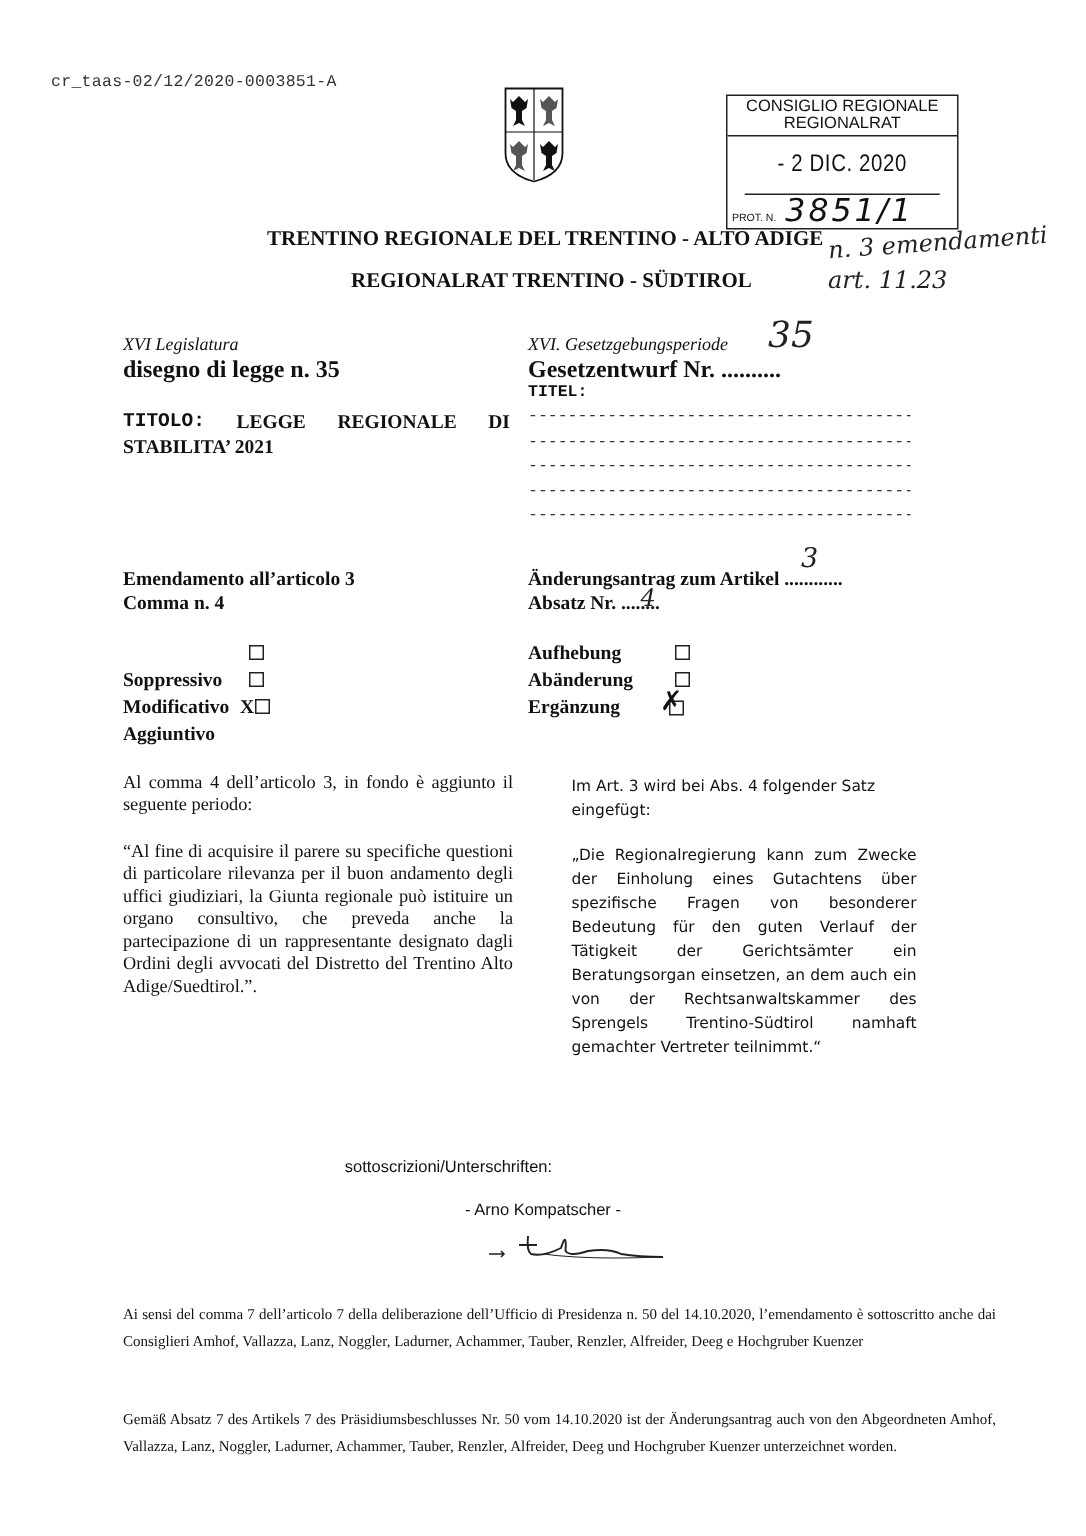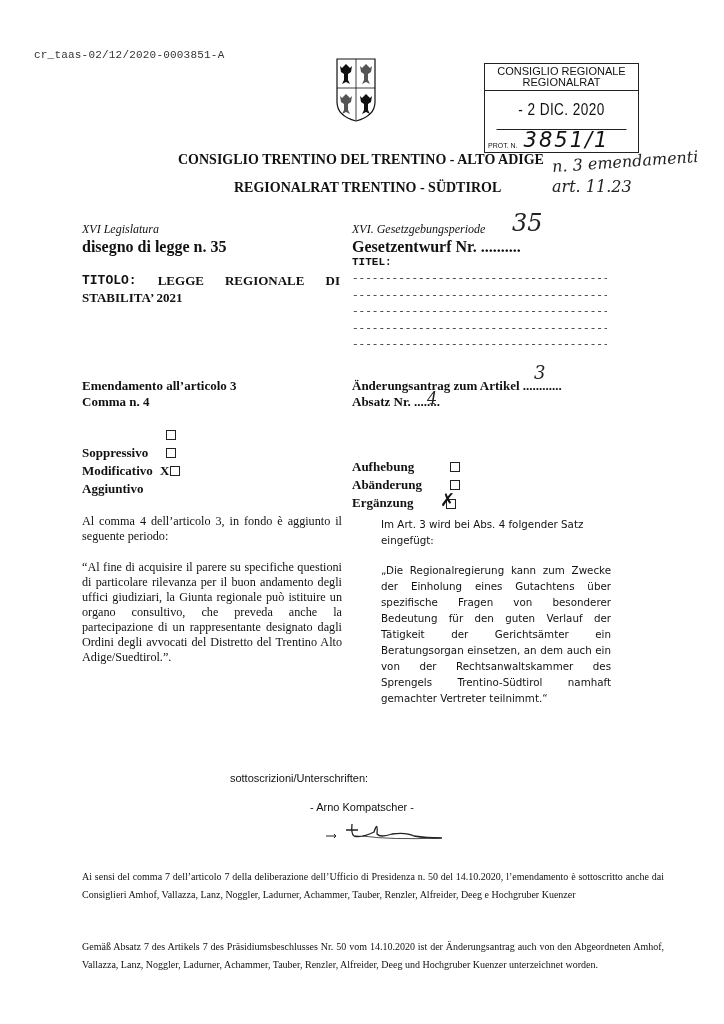--- a/index.html
+++ b/index.html
@@ -28,21 +28,21 @@
   .ger-title { left: 352px; top: 238px; font-size: 16px; font-weight: bold; }
   .ger-35 { left: 512px; top: 209px; font-size: 24px; }
   .titel { left: 352px; top: 256px; font-family: "Liberation Mono", monospace; font-weight: bold; font-size: 11px; }
   .dashes { left: 352px; top: 270px; width: 255px; font-family: "Liberation Mono", monospace; font-size: 11px; line-height: 16.5px; color: #333; overflow: hidden; white-space: nowrap; }
   .emend { left: 82px; top: 378px; font-size: 13px; font-weight: bold; line-height: 16px; }
   .aend { left: 352px; top: 378px; font-size: 13px; font-weight: bold; line-height: 16px; }
   .hand-3 { left: 534px; top: 362px; font-size: 18px; }
   .hand-4 { left: 427px; top: 389px; font-size: 16px; }
   .opts { font-size: 13px; font-weight: bold; line-height: 18px; }
   .opts-it { left: 82px; top: 426px; }
-  .opts-de { left: 352px; top: 426px; margin-top: 32px; }
+  .opts-de { left: 352px; top: 426px; }
   .opt-row { display: flex; align-items: center; height: 18px; }
   .opt-label { display: inline-block; }
   .box { display: inline-block; width: 8px; height: 8px; border: 1px solid #222; margin-left: 6px; }
   .opts-it .opt-label { width: 78px; margin-top: 36px; }
   .opts-de .opt-label { width: 92px; }
   .xmark-it { font-weight: bold; }
   .xmark-de { position: relative; display: inline-block; width: 12px; height: 12px; }
   .xmark-de .box { margin-left: 0; position: absolute; left: 2px; top: 2px; }
   .xmark-de .x { position: absolute; left: -4px; top: -6px; font-family: "DejaVu Sans", sans-serif; font-size: 18px; font-weight: normal; }
   .it-body { left: 82px; top: 514px; width: 260px; font-family: "Liberation Serif", serif; font-size: 12.2px; line-height: 15px; }
@@ -80,21 +80,21 @@
     <div>CONSIGLIO REGIONALE</div>
     <div>REGIONALRAT</div>
   </div>
   <div class="stamp-date">- 2 DIC. 2020</div>
   <div class="stamp-prot">
     <span class="lbl">PROT. N.</span>
     <span class="num">3851/1</span>
   </div>
 </div>
 
-<div class="abs hdr1">CONSIGLIO TRENTINO DEL TRENTINO - ALTO ADIGE</div>
+<div class="abs hdr1">TRENTINO REGIONALE DEL TRENTINO - ALTO ADIGE</div>
 <div class="abs hdr2">REGIONALRAT TRENTINO - SÜDTIROL</div>
 
 <div class="abs hand hand1">n. 3 emendamenti</div>
 <div class="abs hand hand2">art. 11.23</div>
 
 <div class="abs it leg-it">XVI Legislatura</div>
 <div class="abs leg-title">disegno di legge n. 35</div>
 <div class="abs titolo">
   <div class="row1">
     <span class="mono">TITOLO:</span>

